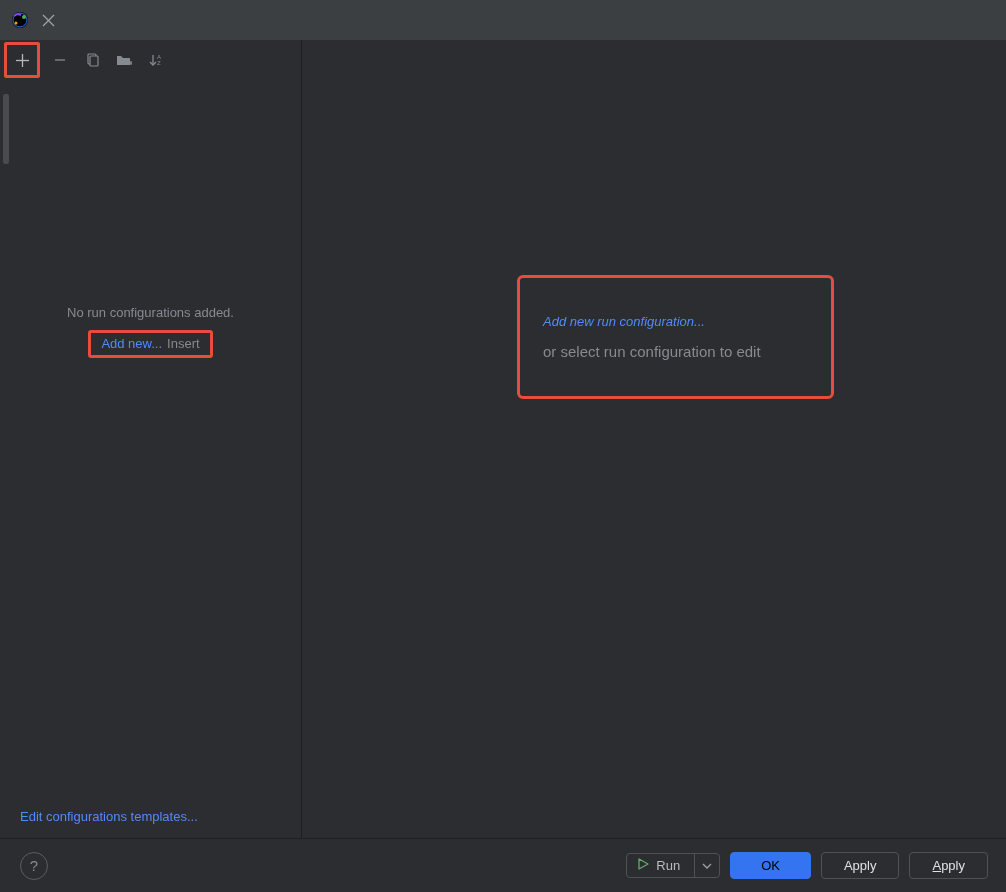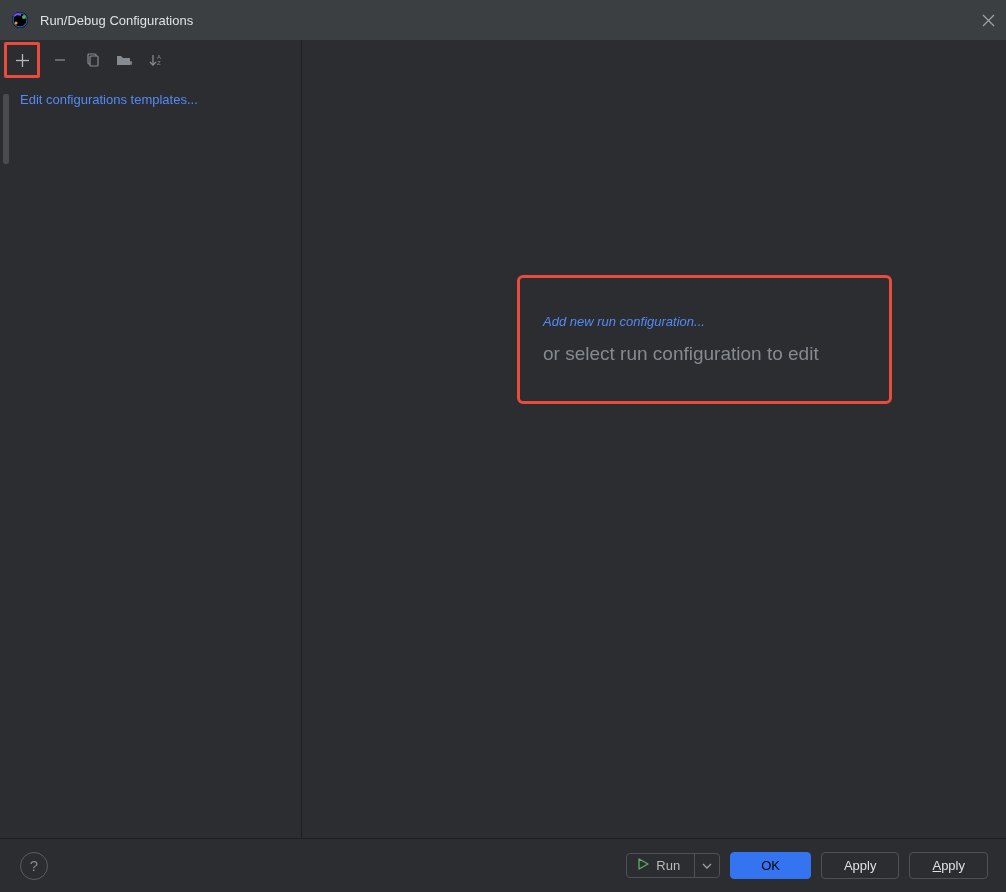--- a/index.html
+++ b/index.html
@@ -163,21 +163,21 @@
       color: #548af7;
       cursor: pointer;
       font-size: 13px;
       display: block;
       margin-bottom: 14px;
       font-style: italic;
     }
     
     .select-config-text {
       color: #868a91;
-      font-size: 19px;
+      font-size: 15px;
     }
     
     
     .button-bar {
       height: 54px;
       display: flex;
       align-items: center;
       padding: 0 18px 0 20px;
       border-top: 1px solid #1e1f22;
       background: #2b2d30;
@@ -273,21 +273,20 @@
 <div class="titlebar">
   <span class="app-icon">
     <svg width="18" height="18" viewBox="0 0 18 18">
       <circle cx="9" cy="9" r="8" fill="#000"></circle>
       <circle cx="9" cy="9" r="7" fill="none" stroke="#3574f0" stroke-width="1"></circle>
       <path d="M 3 5 Q 6 2 10 4" stroke="#7c4dff" stroke-width="2" fill="none"></path>
       <circle cx="13" cy="6" r="2" fill="#4caf50"></circle>
       <circle cx="5" cy="12" r="1.5" fill="#ff9800"></circle>
     </svg>
   </span>
-  <span class="title-text">Run/Debug Configurations</span>
   <span class="close-btn">
     <svg width="13" height="13" viewBox="0 0 13 13">
       <line x1="1" y1="1" x2="12" y2="12" stroke="currentColor" stroke-width="1.2"></line>
       <line x1="12" y1="1" x2="1" y2="12" stroke="currentColor" stroke-width="1.2"></line>
     </svg>
   </span>
 </div>
 
 <div class="main-area">
 
@@ -322,20 +321,27 @@
           <line x1="4" y1="2" x2="4" y2="11" stroke="currentColor" stroke-width="1.3"></line>
           <path d="M1 9 L4 12 L7 9" fill="none" stroke="currentColor" stroke-width="1.3"></path>
           <text x="8" y="6" font-size="6" fill="currentColor">A</text>
           <text x="8" y="12" font-size="6" fill="currentColor">Z</text>
         </svg>
       </span>
     </div>
 
     <div class="small-handle"></div>
 
+    <div class="sidebar-content">
+      <div class="empty-text">No run configurations added.</div>
+      <div class="add-new-container">
+        <span class="link-text">Add new...</span>
+        <span class="insert-text">Insert</span>
+      </div>
+    </div>
 
     <div class="sidebar-footer">
       <span class="edit-templates-link">Edit configurations templates...</span>
     </div>
   </div>
 
   <div class="right-panel">
     <div class="right-content-box">
       <span class="add-new-config-link">Add new run configuration...</span>
       <span class="select-config-text">or select run configuration to edit</span>

